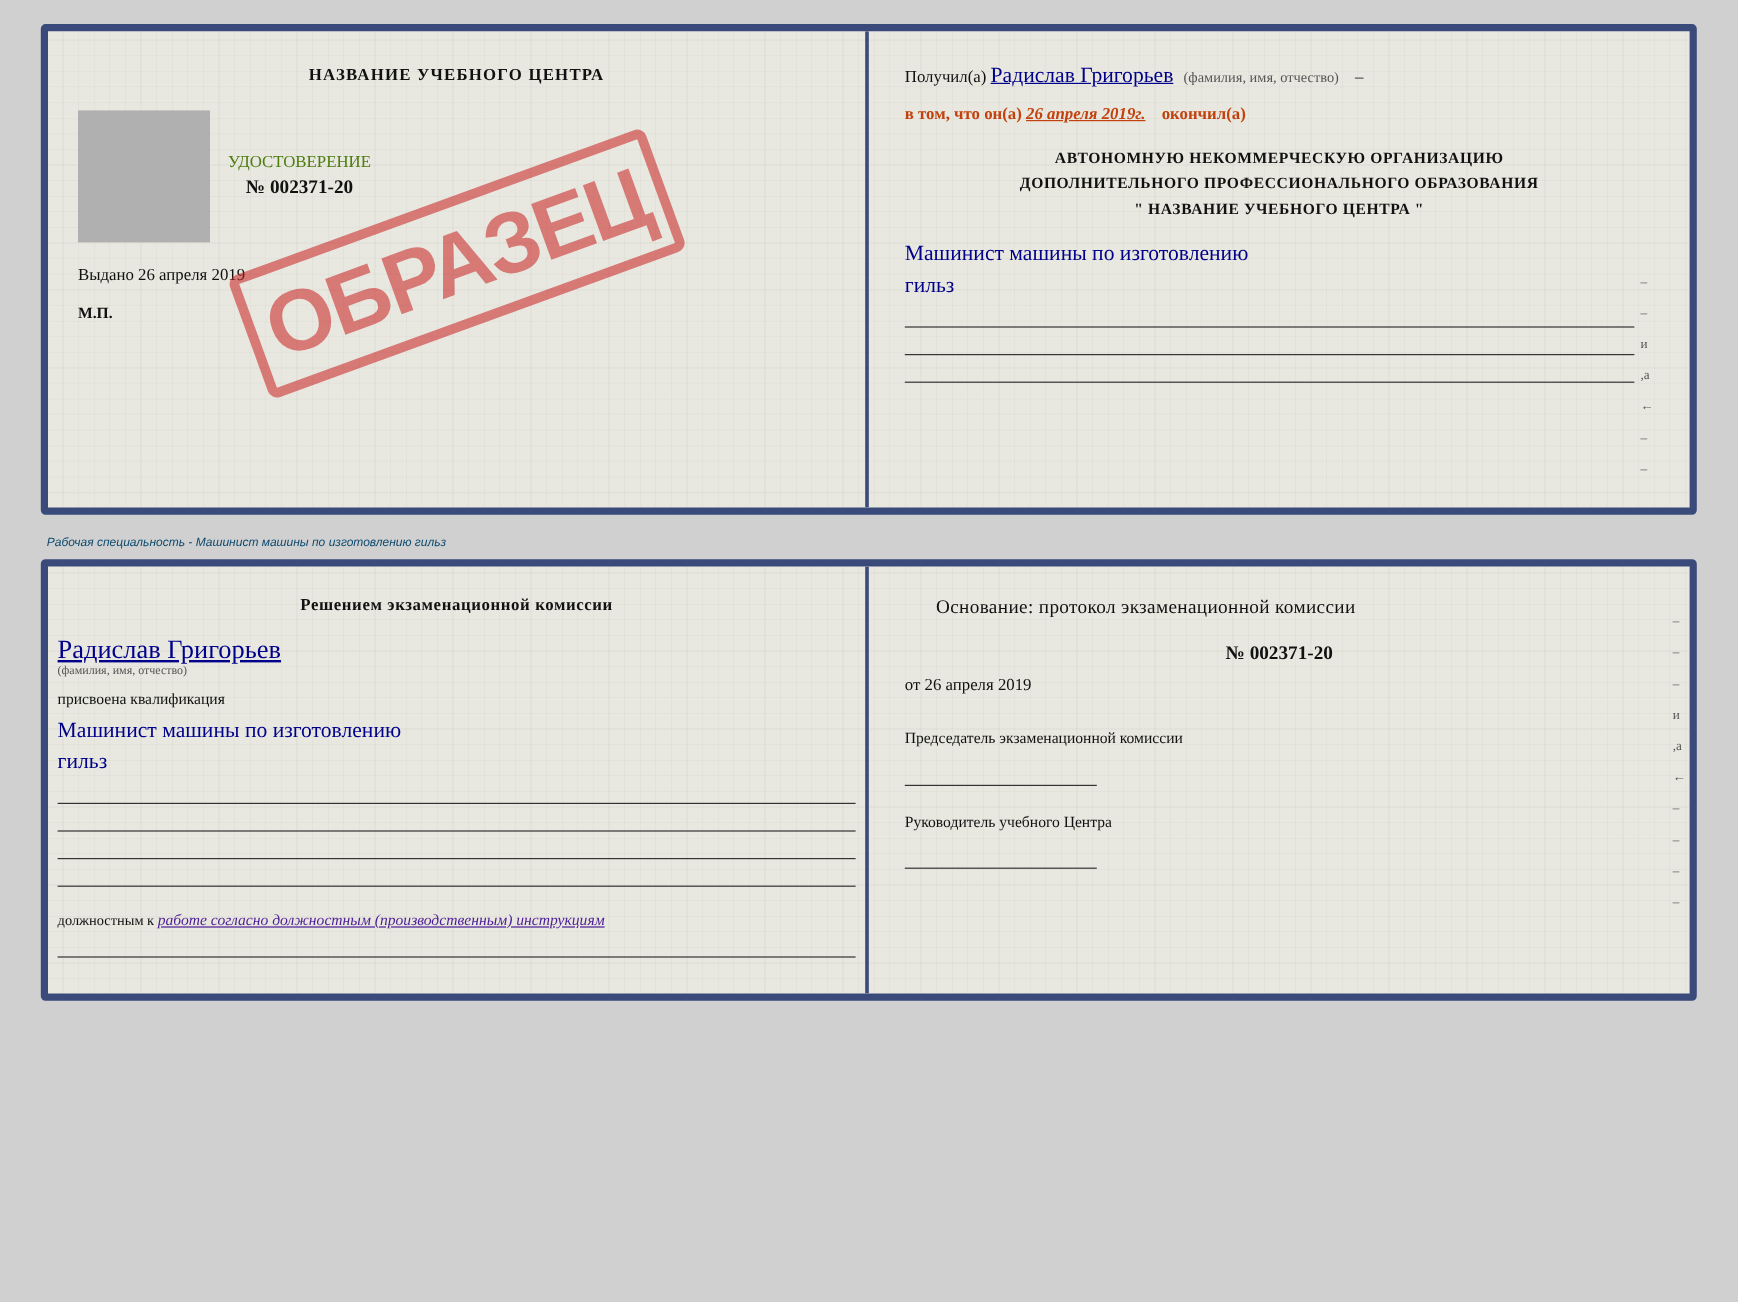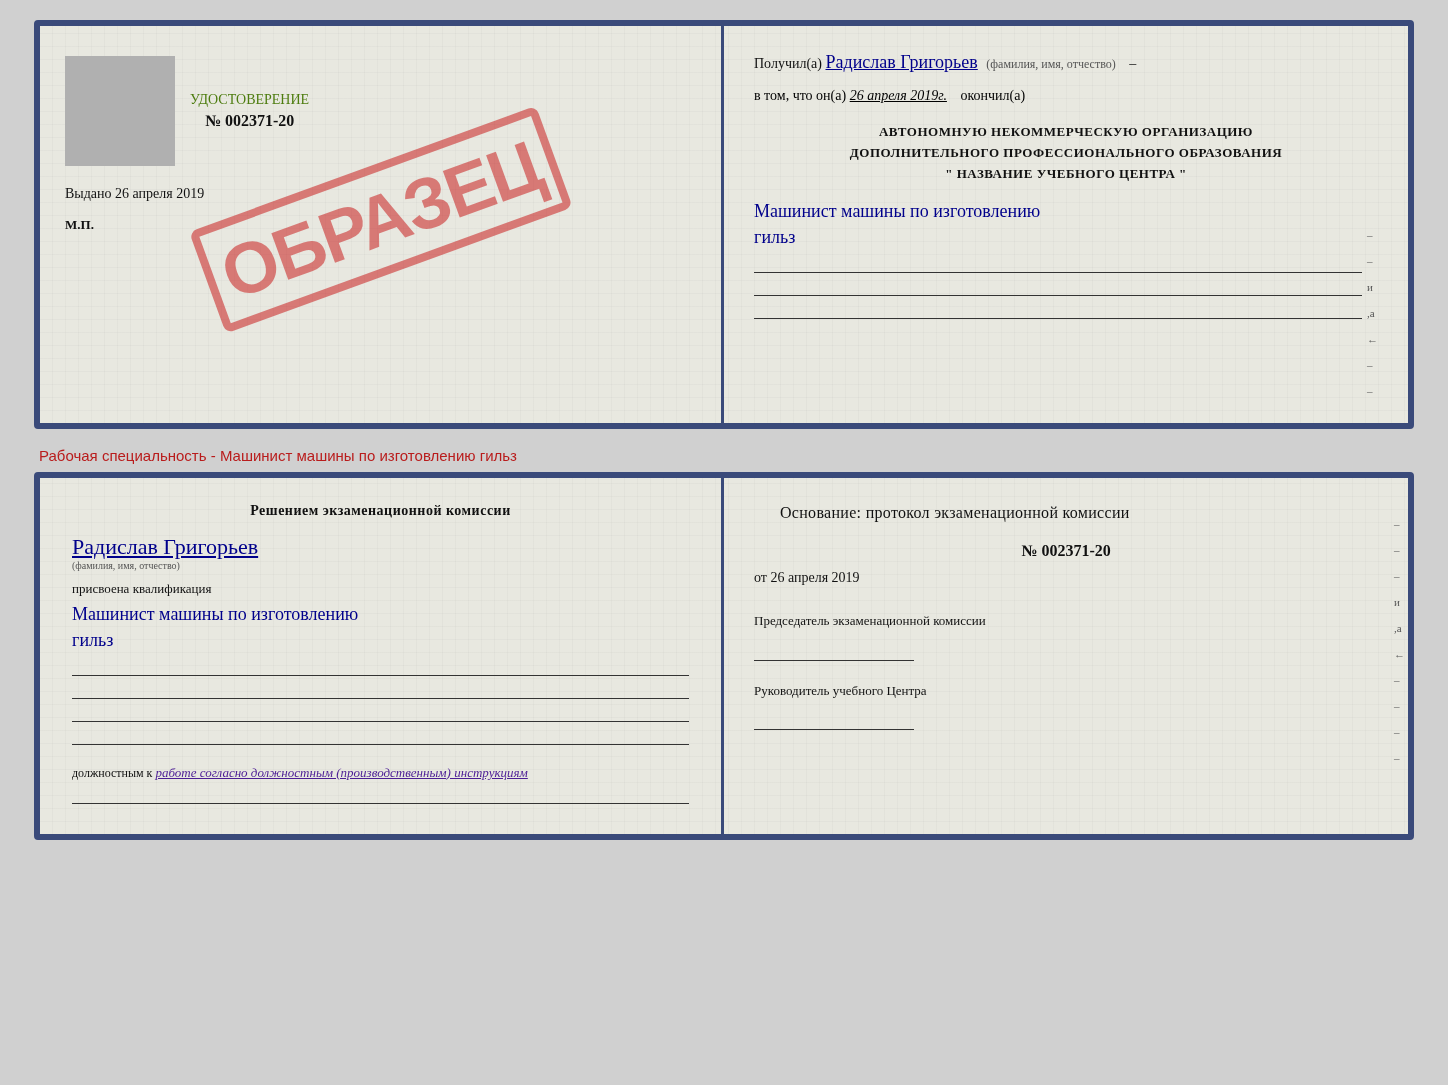--- a/index.html
+++ b/index.html
@@ -49,23 +49,24 @@
       width: 50%;
       padding: 26px 30px;
       position: relative;
       z-index: 1;
     }
 
     
     .divider-text {
       width: 1380px;
       padding: 8px 5px;
-      font-size: 15px;
+      font-size: 10px;
       font-family: Arial, sans-serif;
-      color: #b91c1c;
+      color: #0c4a6e;
+      font-style: italic;
     }
 
     
     .top-left-title {
       text-align: center;
       font-size: 14px;
       font-weight: bold;
       letter-spacing: 1px;
       margin-bottom: 20px;
       color: #111;
@@ -146,21 +147,22 @@
       font-size: 18px;
       font-family: 'Brush Script MT', cursive;
       color: #00008b;
       text-decoration: underline;
       display: inline;
     }
 
     .date-line {
       font-size: 14px;
       margin-bottom: 18px;
-      color: #000000;
+      color: #c2410c;
+      font-weight: bold;
     }
 
     .date-val {
       font-style: italic;
       text-decoration: underline;
       font-size: 14px;
     }
 
     .org-block {
       text-align: center;
@@ -188,21 +190,21 @@
 
     .underline-row {
       border-bottom: 1px solid #333;
       margin: 5px 0;
       width: 100%;
       height: 18px;
     }
 
     
     .bottom-cert .cert-left {
-      padding: 25px 32px;
+      padding: 25px 8px;
     }
 
     .decision-title {
       text-align: center;
       font-size: 14px;
       font-weight: bold;
       margin-bottom: 15px;
       color: #111;
       letter-spacing: 0.5px;
     }
@@ -296,20 +298,21 @@
     .udostoverenie-box {
       text-align: center;
     }
   </style>
 </head>
 <body>
 
 <div class="cert-wrapper">
 
   <div class="cert-left">
+    <div class="top-left-title">НАЗВАНИЕ УЧЕБНОГО ЦЕНТРА</div>
 
     <div class="stamp-area">
       <div class="gray-box"></div>
       <div class="udostoverenie-box">
         <div class="cert-number-label">УДОСТОВЕРЕНИЕ</div>
         <div class="cert-number-val">
           <span>№</span>
           <span>002371-20</span>
         </div>
       </div>

